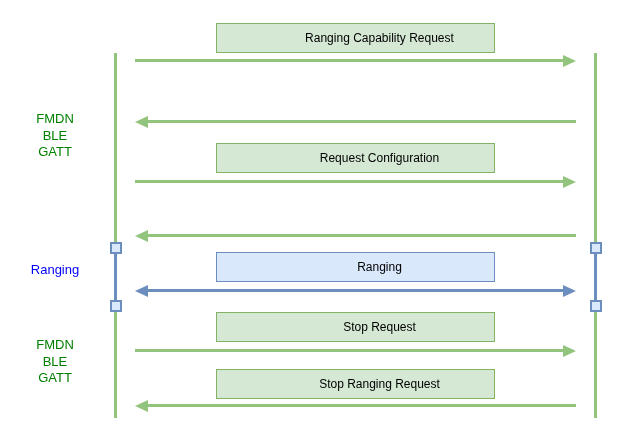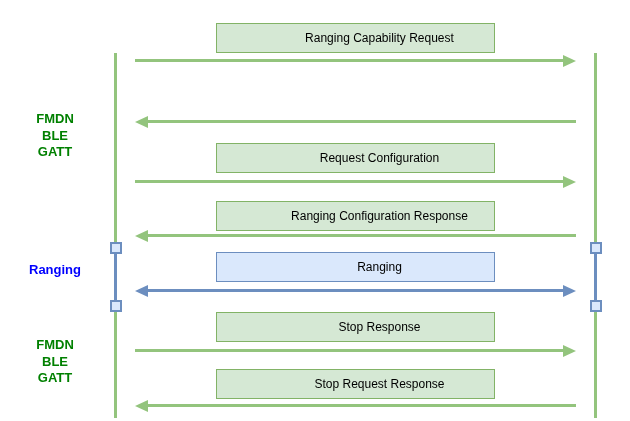--- a/index.html
+++ b/index.html
@@ -71,21 +71,21 @@
   .arrow .head.hl { left: 0; }
   .arrow.green .head.hr { border-left: 13px solid var(--green-arrow, #93c47d); }
   .arrow.green .head.hl { border-right: 13px solid var(--green-arrow, #93c47d); }
   .arrow.blue  .head.hr { border-left: 13px solid var(--blue-stroke, #6c8ebf); }
   .arrow.blue  .head.hl { border-right: 13px solid var(--blue-stroke, #6c8ebf); }
   .phase-label {
     position: absolute;
     left: 0;
     width: 110px;
     text-align: center;
-    font-weight: bold;
+    font-weight: normal;
     font-size: 13px;
     line-height: 16.5px;
   }
   .phase-label.label-green { color: var(--label-green, #008000); }
   .phase-label.label-blue  { color: var(--label-blue, #0000ff); }
 </style>
 </head>
 <body>
 
 <div class="canvas">
@@ -128,46 +128,43 @@
   </div>
 
   <div class="msg-box green" style="top:143px">
     <span>Request Configuration</span>
   </div>
   <div class="arrow green dir-right" style="top:176px">
     <div class="shaft"></div>
     <div class="head hr"></div>
   </div>
 
-  <div class="msg-box green" style="top:201px">
-    <span>Ranging Configuration Response</span>
-  </div>
   <div class="arrow green dir-left" style="top:230px">
     <div class="shaft"></div>
     <div class="head hl"></div>
   </div>
 
   <div class="msg-box blue" style="top:252px">
     <span>Ranging</span>
   </div>
   <div class="arrow blue dir-both" style="top:285px">
     <div class="shaft"></div>
     <div class="head hl"></div>
     <div class="head hr"></div>
   </div>
 
   <div class="msg-box green" style="top:312px">
-    <span>Stop Response</span>
+    <span>Stop Request</span>
   </div>
   <div class="arrow green dir-right" style="top:345px">
     <div class="shaft"></div>
     <div class="head hr"></div>
   </div>
 
   <div class="msg-box green" style="top:369px">
-    <span>Stop Request Response</span>
+    <span>Stop Ranging Request</span>
   </div>
   <div class="arrow green dir-left" style="top:400px">
     <div class="shaft"></div>
     <div class="head hl"></div>
   </div>
 
 </div>
 
 </body></html>

